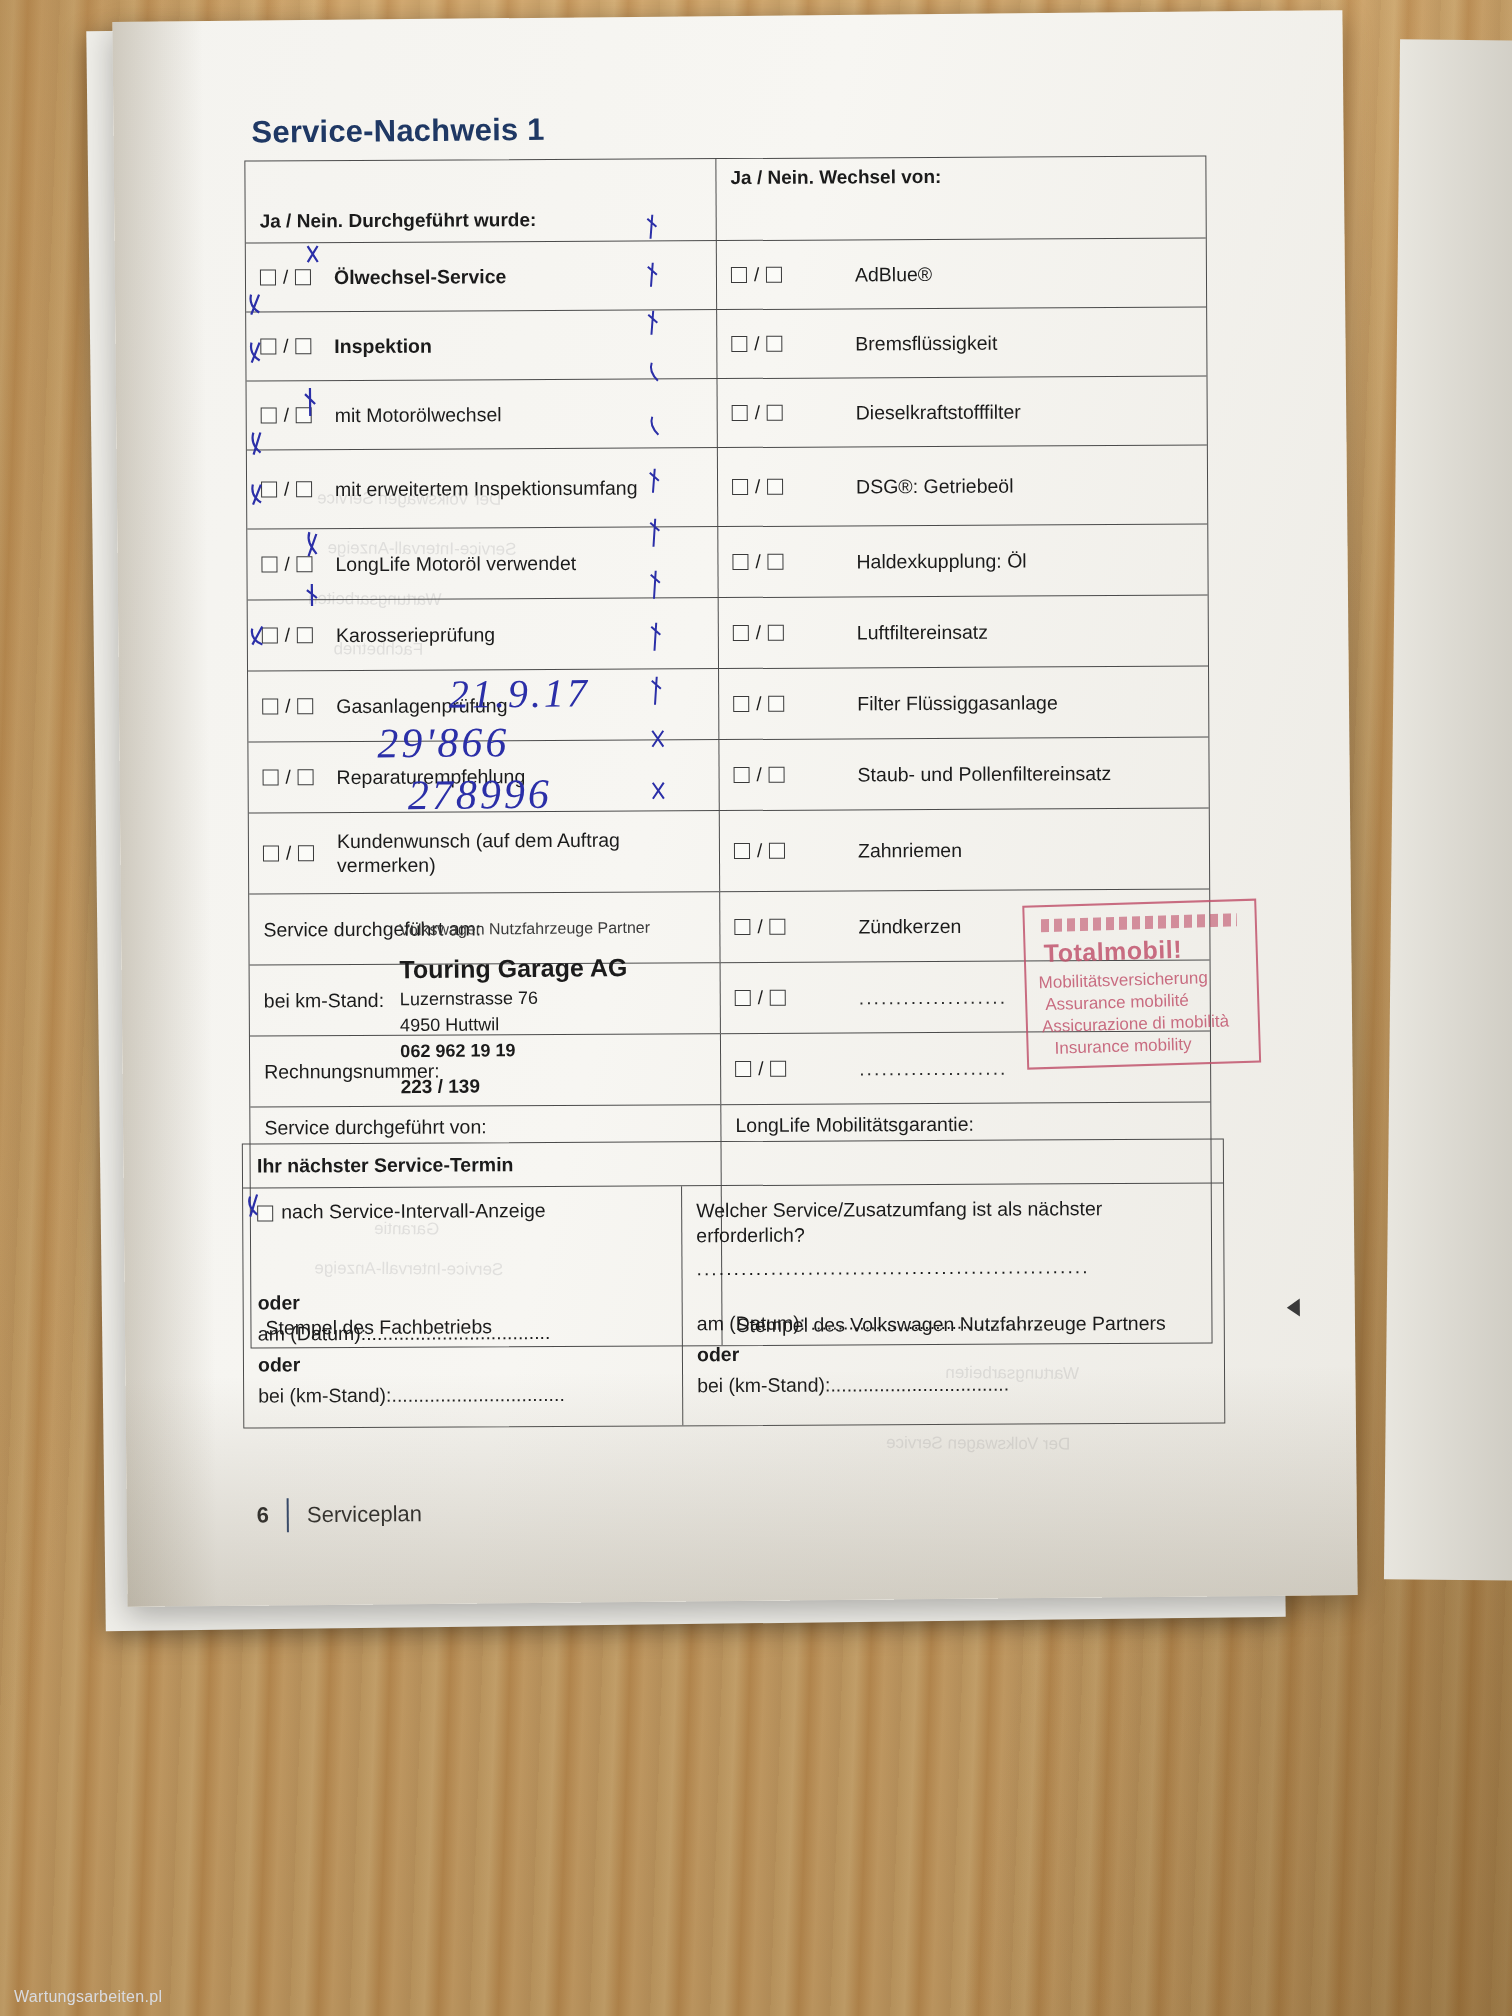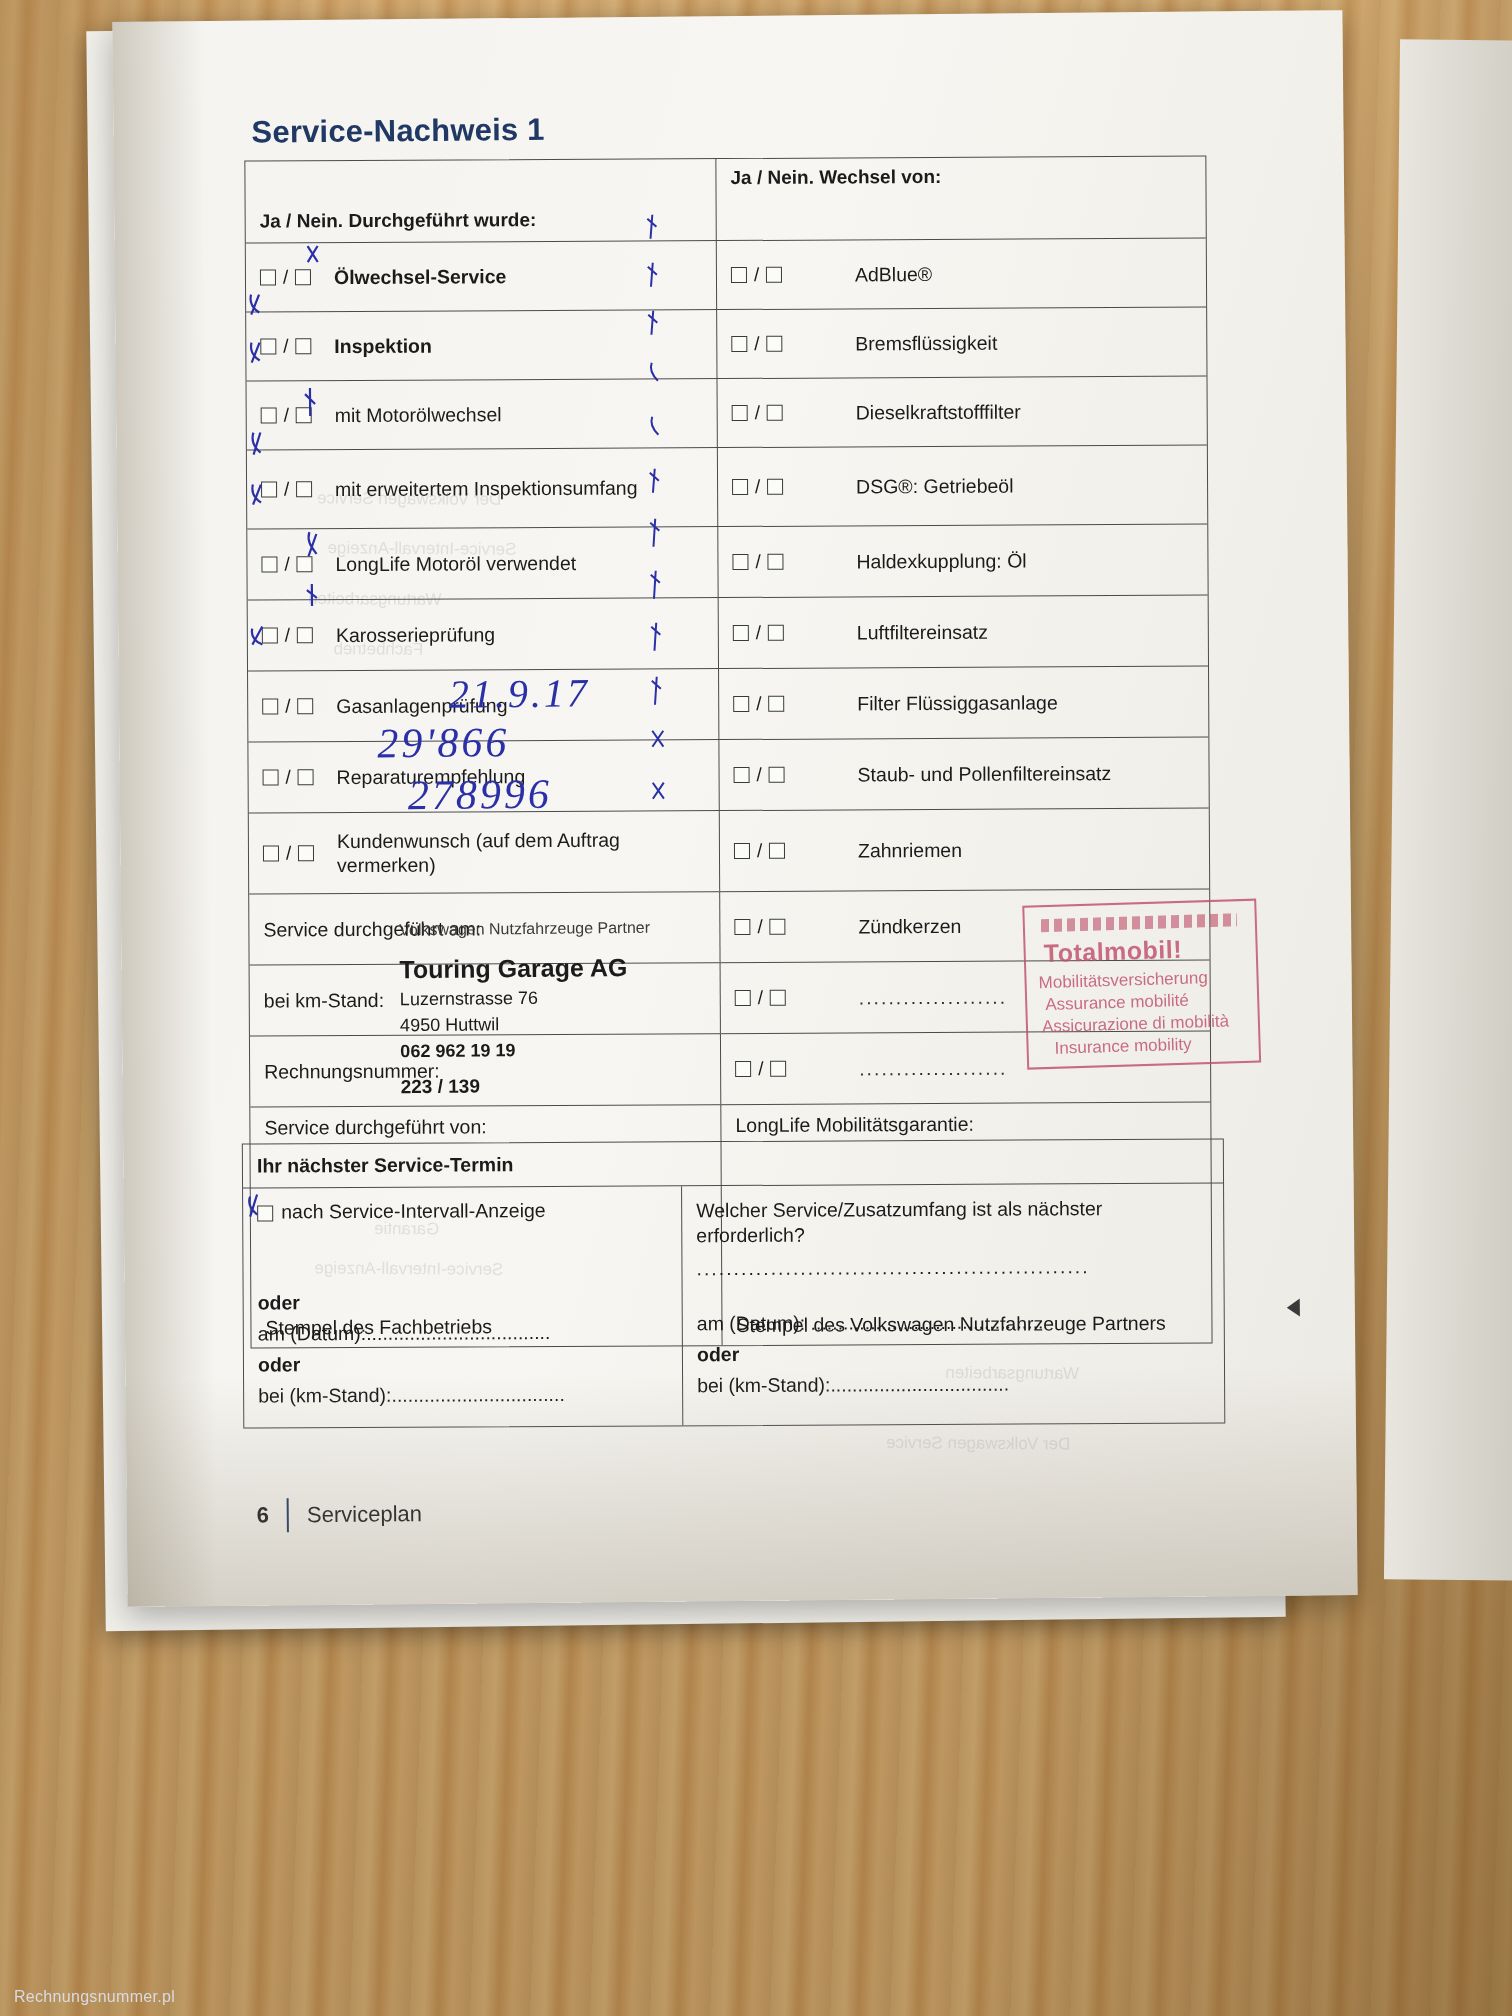--- a/index.html
+++ b/index.html
@@ -653,13 +653,13 @@
       <div class="pg-num">6</div>
       <div class="pg-div"></div>
       <div class="pg-txt">Serviceplan</div>
     </div>
 
   </div>
   <div class="page-shade-left"></div>
   <div class="page-shade-bottom"></div>
 </div>
 
-<div class="watermark">Rechnungsnummer.pl</div>
+<div class="watermark">Wartungsarbeiten.pl</div>
 
 </body></html>

